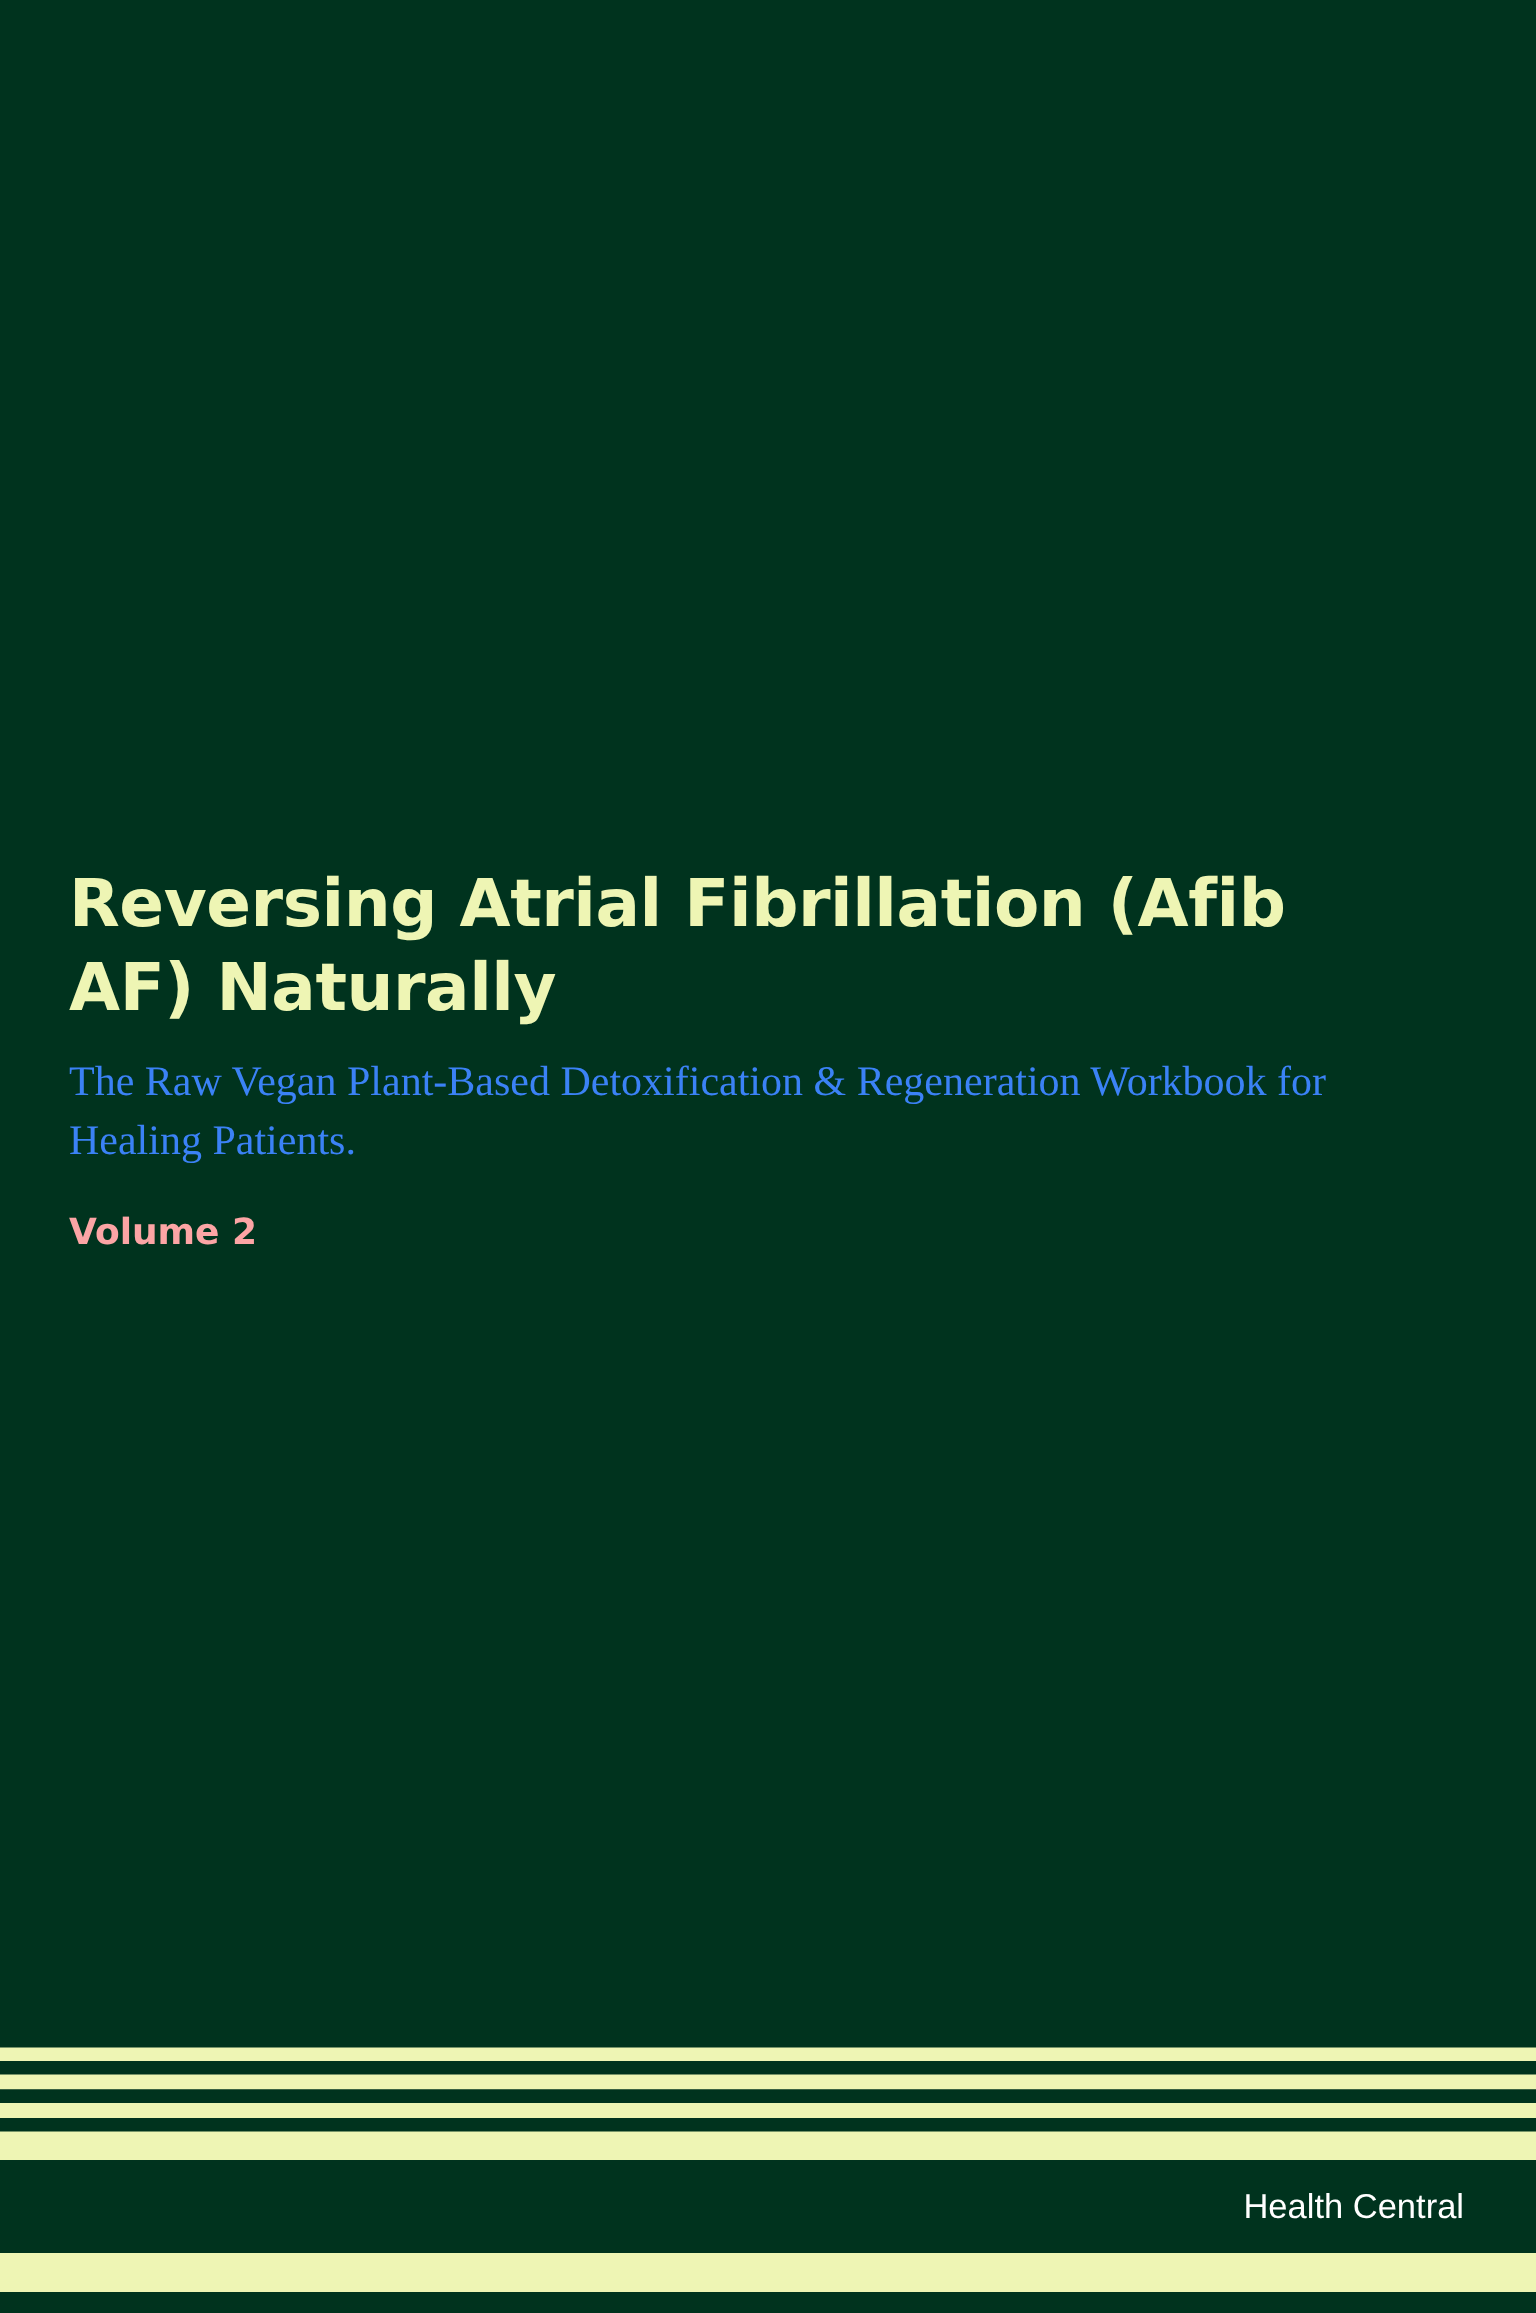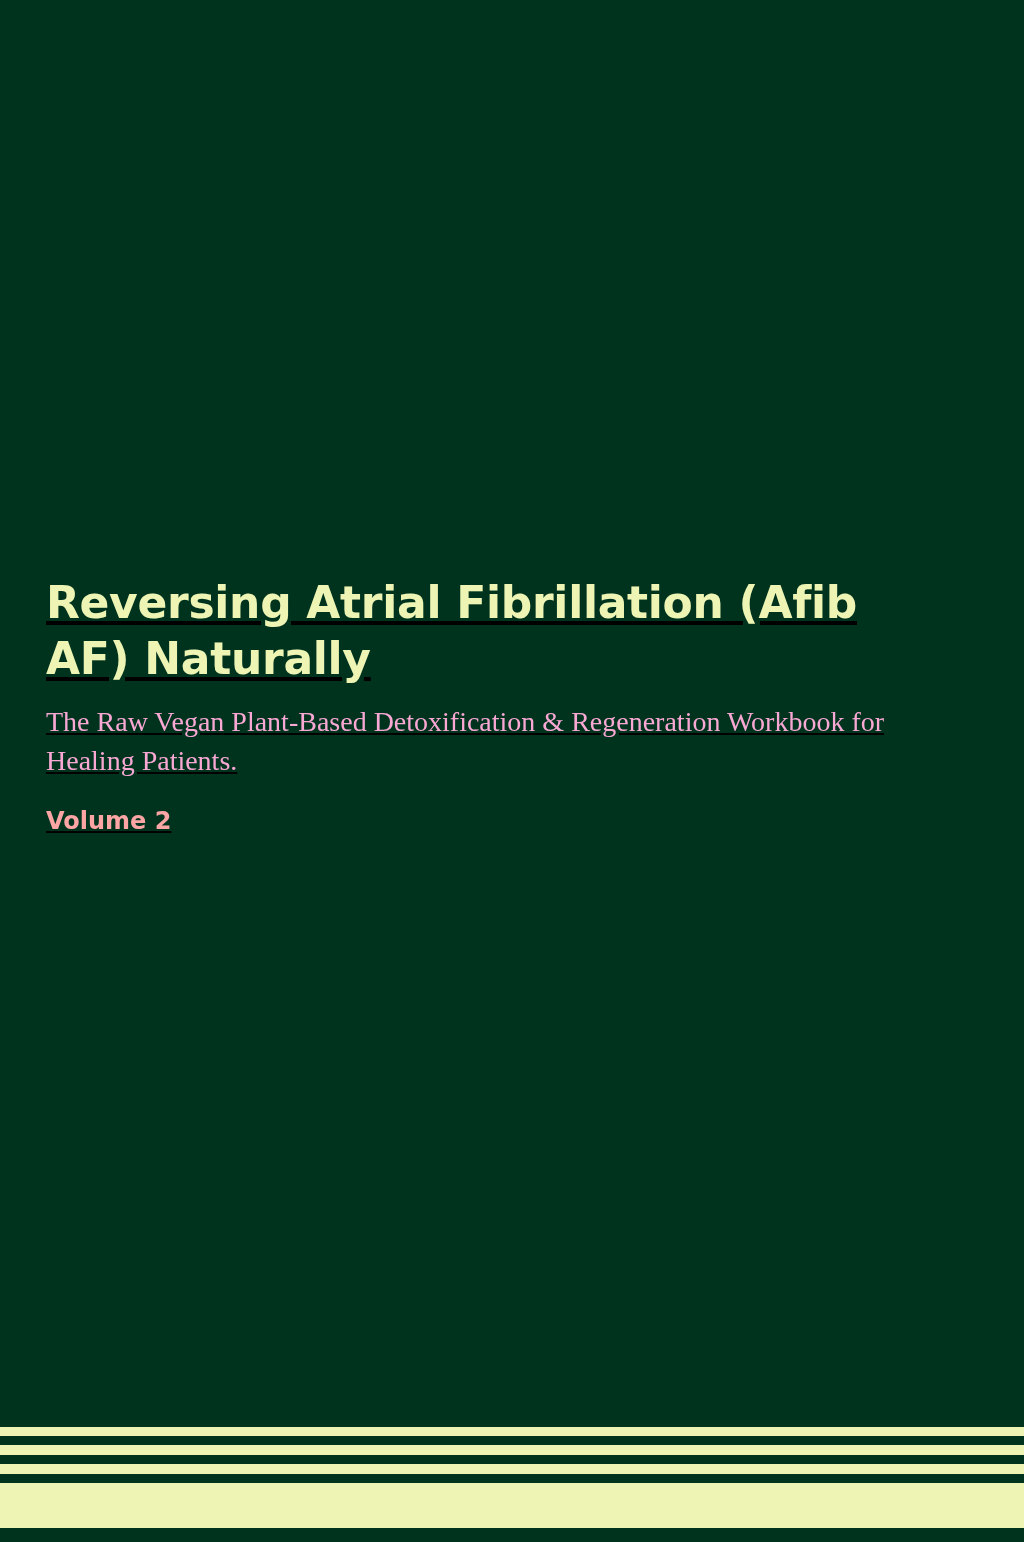--- a/index.html
+++ b/index.html
@@ -18,37 +18,36 @@
     width: 1024px;
     height: 1542px;
     background: #00331e;
     box-sizing: border-box;
   }
   .text-block {
     position: absolute;
     left: 46px;
     top: 575px;
     width: 900px;
-    text-decoration: underline;
   }
   .book-title {
     font-family: "DejaVu Sans", sans-serif;
     font-weight: bold;
     font-size: 44px;
     line-height: 1.28;
     color: #eef5b4;
     letter-spacing: -0.3px;
     margin: 0 0 14px 0;
     max-width: 890px;
   }
   .book-subtitle {
     font-family: "Liberation Serif", serif;
     font-size: 28px;
     line-height: 1.42;
-    color: #f9a8d4;
+    color: #3b82f6;
     margin: 0 0 26px 0;
     max-width: 870px;
   }
   .book-volume {
     font-family: "DejaVu Sans", sans-serif;
     font-weight: bold;
     font-size: 24px;
     color: #fca5a5;
     margin: 0;
   }
@@ -98,18 +97,21 @@
 
   <div class="stripes">
     <div class="stripe s-light" style="height:9px;"></div>
     <div class="stripe s-dark" style="height:9px;"></div>
     <div class="stripe s-light" style="height:10px;"></div>
     <div class="stripe s-dark" style="height:9px;"></div>
     <div class="stripe s-light" style="height:10px;"></div>
     <div class="stripe s-dark" style="height:9px;"></div>
     <div class="stripe s-light" style="height:19px;"></div>
 
+    <div class="footer-band">
+      <span class="publisher">Health Central</span>
+    </div>
 
     <div class="stripe s-light" style="height:26px;"></div>
     <div class="stripe s-dark" style="height:14px;"></div>
   </div>
 
 </div>
 
 </body></html>

